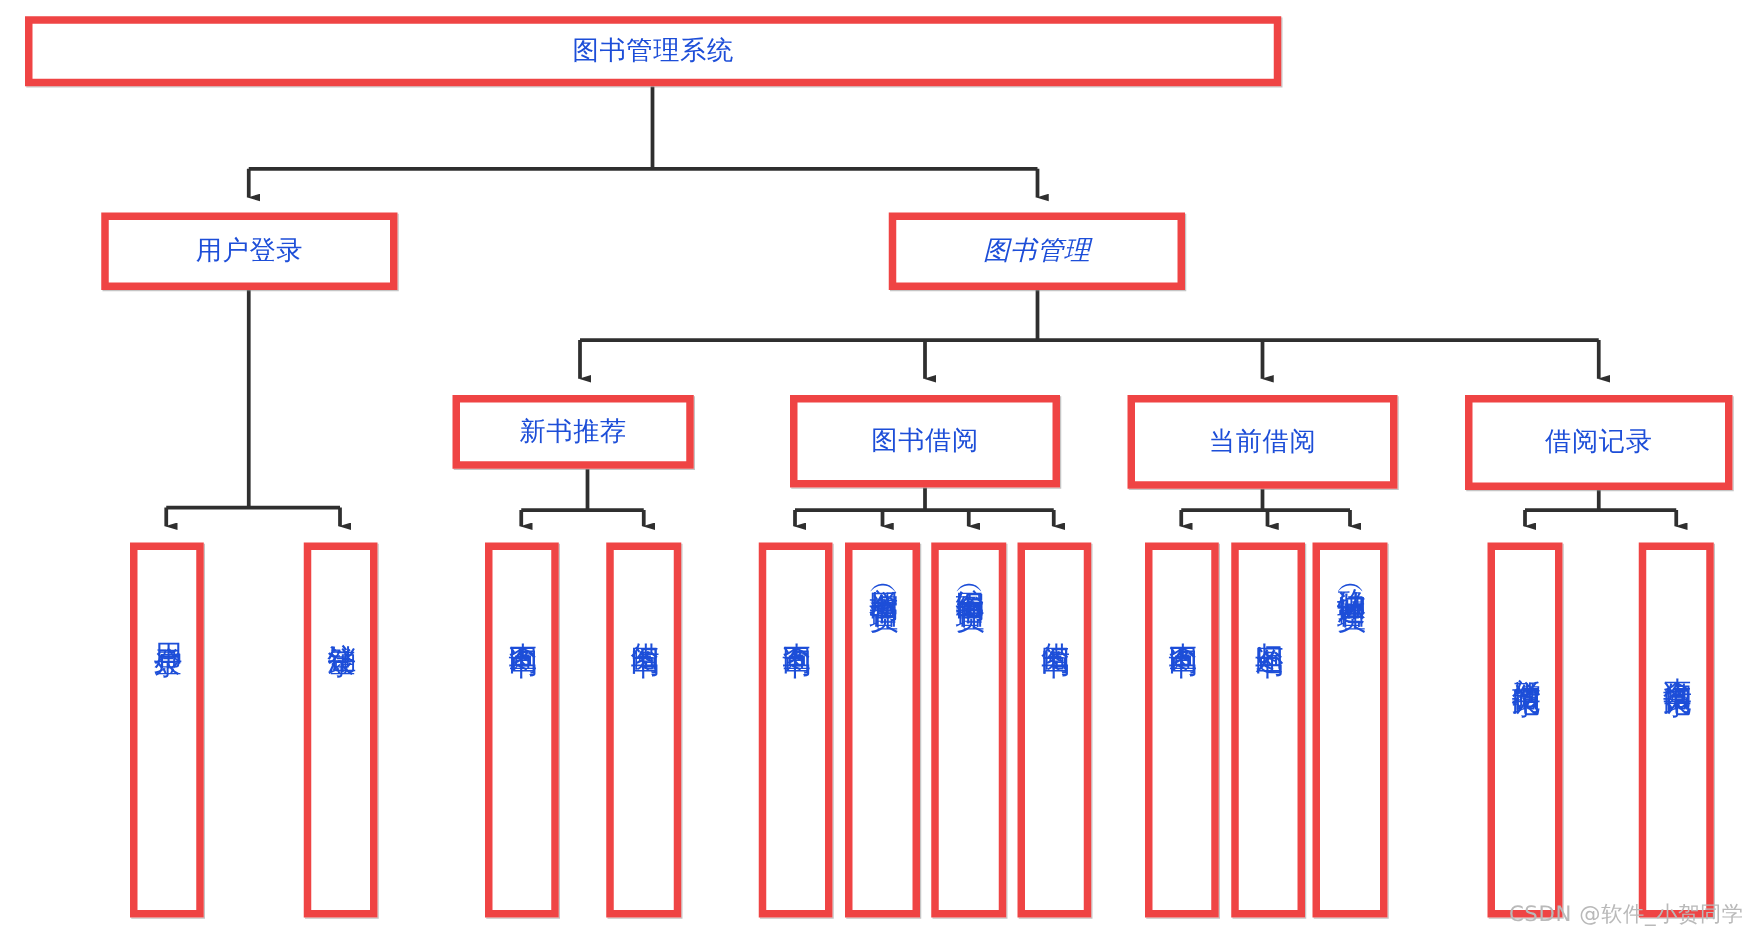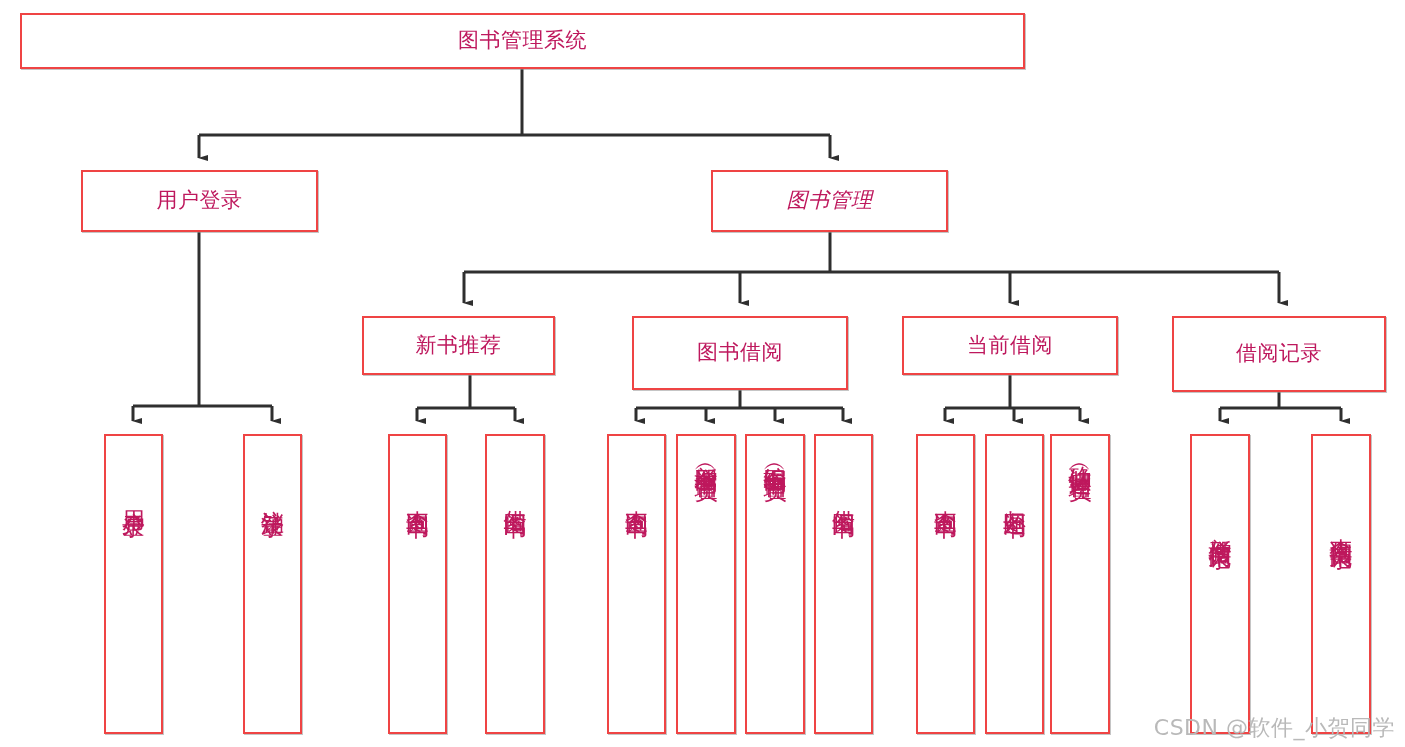--- a/index.html
+++ b/index.html
@@ -23,26 +23,26 @@
     left: 0;
     top: 0;
     width: 1405px;
     height: 747px;
     pointer-events: none;
   }
   .node {
     position: absolute;
     box-sizing: border-box;
     background: #ffffff;
-    border: 2px solid #ef4444;
+    border: 6px solid #ef4444;
     box-shadow: 1px 1px 0 rgba(150,150,150,0.55);
     display: flex;
     align-items: center;
     justify-content: center;
-    color: #be185d;
+    color: #1d4ed8;
   }
   .node .cap {
     display: block;
     text-align: center;
     line-height: 1.12;
     white-space: pre;
   }
   .node.horiz .cap {
     font-size: 21px;
     letter-spacing: 0.5px;
@@ -65,21 +65,21 @@
   .node.vert.mid2 .cap {
     margin-top: 76px;
   }
   .node.vert.topal .cap {
     margin-top: 4px;
   }
   .watermark {
     position: absolute;
     right: 10px;
     bottom: 4px;
-    font-size: 22px;
+    font-size: 17px;
     color: #b9b9b9;
     letter-spacing: 0.5px;
     white-space: nowrap;
   }
 </style>
 </head>
 <body>
 
 <div id="canvas">
 
@@ -143,21 +143,21 @@
   <div class="node horiz" style="left:711px; top:170px; width:237px; height:62px;font-style:italic;">
     <span class="cap">图书管理</span>
   </div>
 
   <div class="node horiz" style="left:362px; top:316px; width:193px; height:59px;">
     <span class="cap">新书推荐</span>
   </div>
   <div class="node horiz" style="left:632px; top:316px; width:216px; height:74px;">
     <span class="cap">图书借阅</span>
   </div>
-  <div class="node horiz" style="left:902px; top:316px; width:216px; height:59px;">
+  <div class="node horiz" style="left:902px; top:316px; width:216px; height:75px;">
     <span class="cap">当前借阅</span>
   </div>
   <div class="node horiz" style="left:1172px; top:316px; width:214px; height:76px;">
     <span class="cap">借阅记录</span>
   </div>
 
   <div class="node vert mid" style="left:104px; top:434px; width:59px; height:300px;">
     <span class="cap">用户登录</span>
   </div>
   <div class="node vert mid" style="left:243px; top:434px; width:59px; height:300px;">

